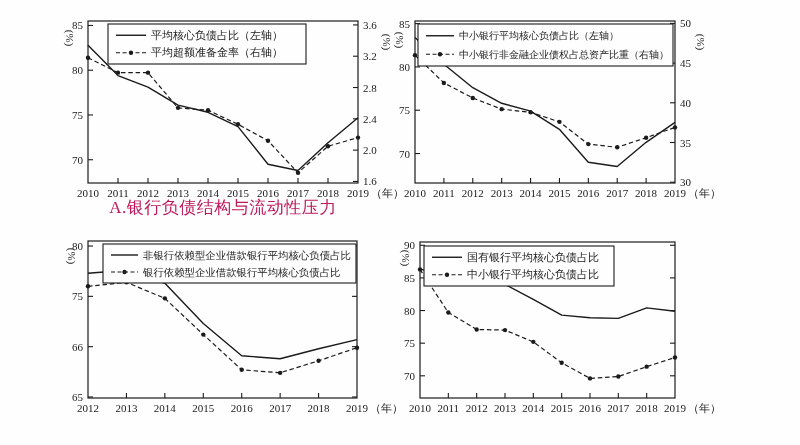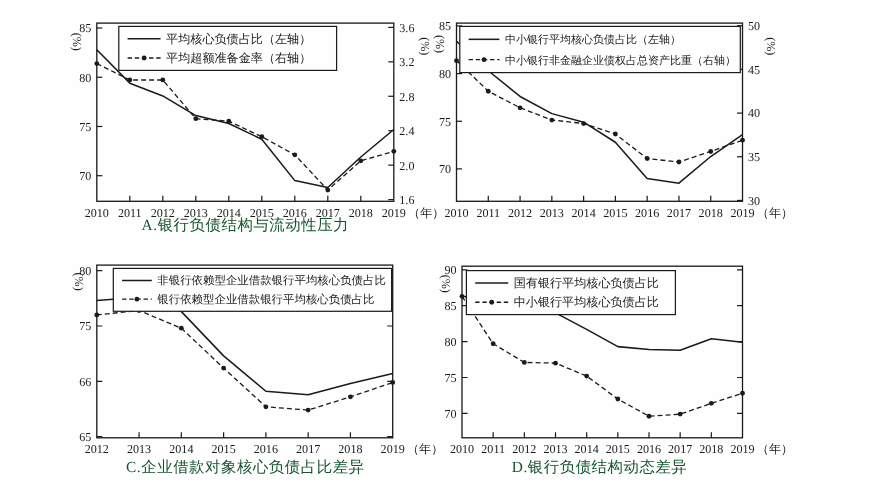--- a/index.html
+++ b/index.html
@@ -1,20 +1,20 @@
 <!DOCTYPE html>
 <html><head>
 <meta charset="utf-8">
 <style>
   html,body{margin:0;padding:0;background:#ffffff;}
   #page{position:relative;width:800px;height:445px;background:#fefefe;overflow:hidden;
         font-family:"Liberation Serif","DejaVu Serif",serif;color:#1b1b1b;}
   svg{position:absolute;left:0;top:0;}
-  .panel-caption{position:absolute;text-align:center;font-size:14px;letter-spacing:0.5px;
-                 color:#14532d;white-space:nowrap;}
+  .panel-caption{position:absolute;text-align:center;font-size:17px;letter-spacing:0.5px;
+                 color:#be185d;white-space:nowrap;}
   .cap-a{left:48px;top:196px;width:350px;}
   .cap-b{left:395px;top:196px;width:300px;}
   .cap-c{left:48px;top:416px;width:350px;}
   .cap-d{left:395px;top:416px;width:300px;}
 </style>
 </head>
 <body>
 
 <div id="page">
   <svg id="charts" width="800" height="445" viewBox="0 0 800 445">
@@ -238,15 +238,13 @@
         <circle cx="675" cy="357.5313807531381" r="2.2" fill="#1b1b1b"></circle>
         <rect x="424" y="246" width="190" height="40" fill="#fefefe" stroke="#1b1b1b" stroke-width="1.1"></rect>
         <line x1="432" y1="257.25" x2="462" y2="257.25" stroke="#1b1b1b" stroke-width="1.4"></line>
         <text x="467" y="260.75" fill="#1b1b1b" font-size="11" font-family="&quot;Liberation Serif&quot;,&quot;DejaVu Serif&quot;,serif" text-anchor="start">国有银行平均核心负债占比</text>
         <line x1="432" y1="274.75" x2="462" y2="274.75" stroke="#1b1b1b" stroke-width="1.2" stroke-dasharray="4,2.5"></line>
         <circle cx="447" cy="274.75" r="2.2" fill="#1b1b1b"></circle>
         <text x="467" y="278.25" fill="#1b1b1b" font-size="11" font-family="&quot;Liberation Serif&quot;,&quot;DejaVu Serif&quot;,serif" text-anchor="start">中小银行平均核心负债占比</text>
       </g>
     </svg>
   <div class="panel-caption cap-a">A.银行负债结构与流动性压力</div>
-  <div class="panel-caption cap-c">C.企业借款对象核心负债占比差异</div>
-  <div class="panel-caption cap-d">D.银行负债结构动态差异</div>
 </div>
 
 </body></html>

